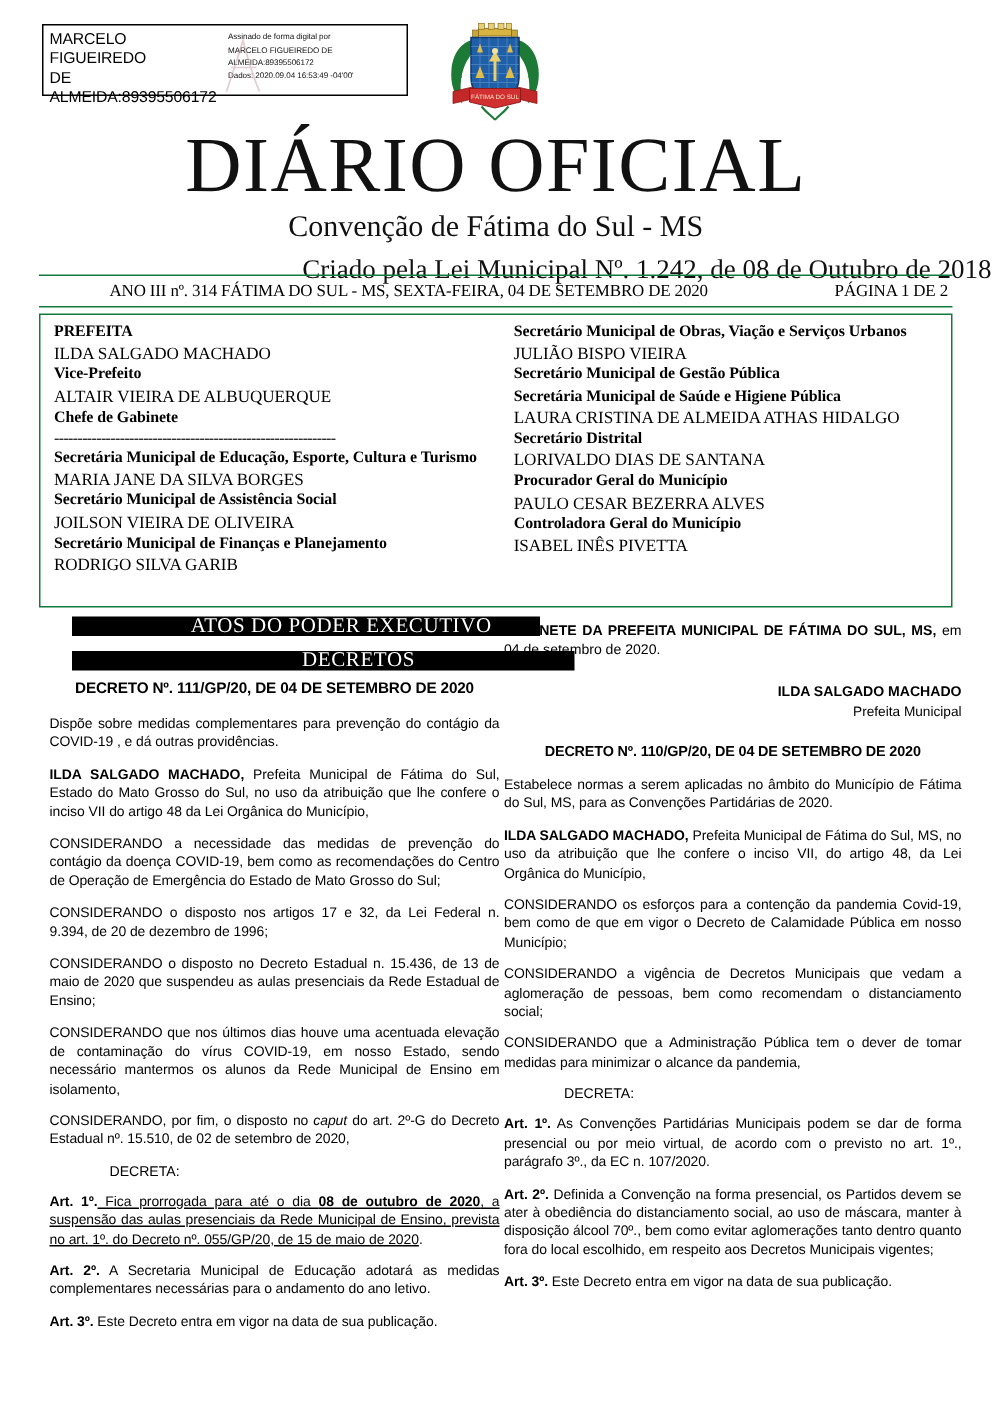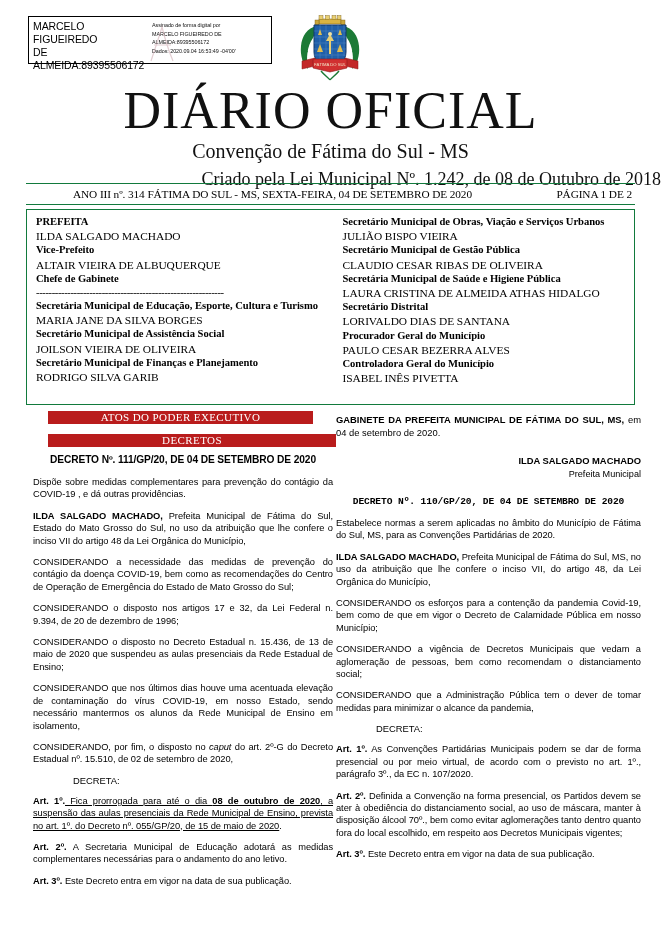--- a/index.html
+++ b/index.html
@@ -31,32 +31,32 @@
 
   
   .offbox{position:absolute;left:26px;top:209px;width:609px;height:196px;border:1.7px solid #127a3d;box-sizing:border-box;display:flex;}
   .offcol{width:50%;box-sizing:border-box;padding:5px 8px 0 9px;}
   .offcol.right{padding-left:12px;}
   .off-role{font-family:"Liberation Serif",serif;font-size:10.6px;font-weight:bold;line-height:14.2px;letter-spacing:-0.05px;}
   .off-name{font-family:"Liberation Serif",serif;font-size:11.4px;line-height:14.2px;letter-spacing:-0.05px;}
   .off-sep{font-family:"Liberation Serif",serif;font-size:10.6px;line-height:13px;letter-spacing:-0.4px;overflow:hidden;white-space:nowrap;}
 
   
-  .banner{position:absolute;background:#b91c1c;color:#fff;text-align:center;font-family:"Liberation Serif",serif;font-size:11px;line-height:13px;letter-spacing:.4px;}
+  .banner{position:absolute;background:#000000;color:#fff;text-align:center;font-family:"Liberation Serif",serif;font-size:14px;line-height:13px;letter-spacing:.4px;padding-left:47px;}
   #banner-atos{left:48px;top:411px;width:265px;height:13px;}
   #banner-decretos{left:48px;top:434px;width:288px;height:13px;}
 
   
   .col{position:absolute;top:454px;width:300px;}
   .col-left{left:33px;}
   .col-right{left:336px;top:414px;width:305px;}
 
   p.bd{font-family:"Liberation Sans",sans-serif;font-size:9.3px;line-height:12.4px;text-align:justify;margin:0 0 9px 0;letter-spacing:-0.05px;}
   .ttl{font-family:"Liberation Sans",sans-serif;font-size:10.2px;font-weight:bold;text-align:center;margin:0 0 11px 0;letter-spacing:-0.1px;}
-  .ttl2{font-family:Liberation Mono, monospace;font-size:9.6px;font-weight:bold;text-align:center;margin:16px 0 10px 0;letter-spacing:-0.1px;}
+  .ttl2{font-family:Liberation Sans, sans-serif;font-size:9.6px;font-weight:bold;text-align:center;margin:16px 0 10px 0;letter-spacing:-0.1px;}
   b.s{font-weight:bold;}
   .u{text-decoration:underline;}
   .it{font-style:italic;}
   .decreta{font-family:"Liberation Sans",sans-serif;font-size:9.4px;font-weight:normal;margin:0 0 9px 0;padding-left:40px;}
   .sign-blk{text-align:right;margin:0 0 14px 0;}
   .sign-name{font-family:"Liberation Sans",sans-serif;font-size:9.4px;font-weight:bold;line-height:12.4px;}
   .sign-role{font-family:"Liberation Sans",sans-serif;font-size:9.1px;line-height:12.4px;}
   .gab{font-family:"Liberation Sans",sans-serif;font-size:9.4px;line-height:12.6px;text-align:justify;margin:0 0 16px 0;}
 </style>
 </head>
@@ -159,21 +159,20 @@
         <div class="off-name">MARIA JANE DA SILVA BORGES</div>
         <div class="off-role">Secretário Municipal de Assistência Social</div>
         <div class="off-name">JOILSON VIEIRA DE OLIVEIRA</div>
         <div class="off-role">Secretário Municipal de Finanças e Planejamento</div>
         <div class="off-name">RODRIGO SILVA GARIB</div>
       </div>
     <div class="offcol right" id="off-right">
         <div class="off-role">Secretário Municipal de Obras, Viação e Serviços Urbanos</div>
         <div class="off-name">JULIÃO BISPO VIEIRA</div>
         <div class="off-role">Secretário Municipal de Gestão Pública</div>
-        <div class="off-name">CLAUDIO CESAR RIBAS DE OLIVEIRA</div>
         <div class="off-role">Secretária Municipal de Saúde e Higiene Pública</div>
         <div class="off-name">LAURA CRISTINA DE ALMEIDA  ATHAS HIDALGO</div>
         <div class="off-role">Secretário Distrital</div>
         <div class="off-name">LORIVALDO DIAS DE SANTANA</div>
         <div class="off-role">Procurador Geral do Município</div>
         <div class="off-name">PAULO CESAR BEZERRA ALVES</div>
         <div class="off-role">Controladora Geral do Município</div>
         <div class="off-name">ISABEL INÊS PIVETTA</div>
       </div>
   </div>

